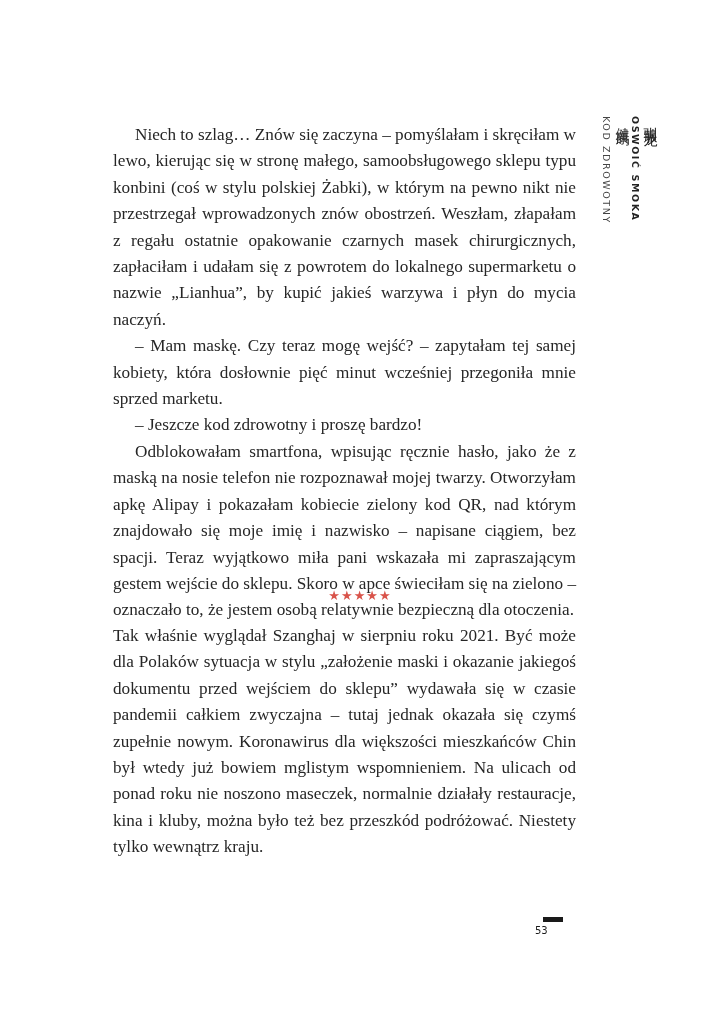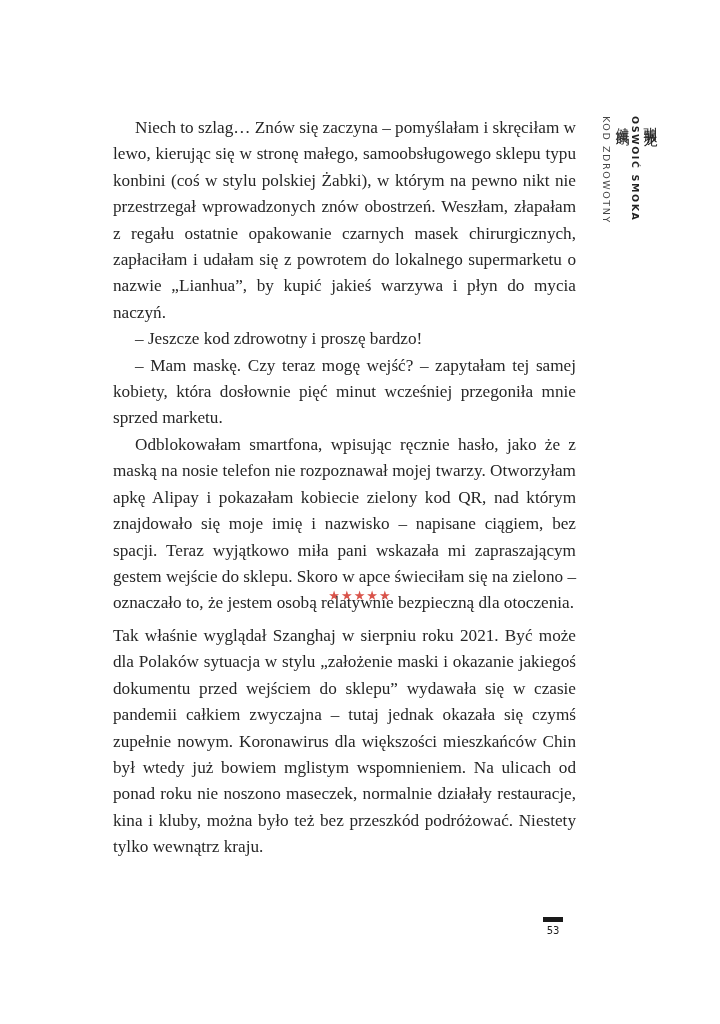--- a/index.html
+++ b/index.html
@@ -17,21 +17,21 @@
       left: 113px;
       width: 463px;
       font-family: "Liberation Serif", "DejaVu Serif", serif;
       font-size: 17.2px;
       line-height: 26.4px;
       text-align: justify;
       color: #262626;
     }
     .text-block p { margin: 0; }
     .text-block p.indent { text-indent: 22px; }
-    #section1 { top: 115px; }
+    #section1 { top: 122px; }
     #section2 { top: 623px; }
     .stars {
       position: absolute;
       top: 588px;
       left: 0; width: 720px;
       text-align: center;
       color: #d9534a;
       font-size: 13px;
       letter-spacing: 1px;
       font-family: "DejaVu Sans", sans-serif;
@@ -49,40 +49,39 @@
     .page-bar {
       position: absolute;
       left: 543px; top: 917px;
       width: 20px; height: 5px;
       background: #1a1a1a;
     }
     .page-number {
       position: absolute;
       left: 535px; top: 925px;
       width: 36px;
-      text-align: center;
       font-family: "DejaVu Sans", sans-serif;
       font-size: 10px;
       color: #1a1a1a;
     }
   </style>
 </head>
 <body>
 
 <div class="page">
 
   <div class="side side-cn1">驯服龙</div>
   <div class="side side-title">OSWOIĆ SMOKA</div>
   <div class="side side-cn2">健康码</div>
   <div class="side side-sub">KOD ZDROWOTNY</div>
 
   <div class="text-block" id="section1">
     <p class="indent">Niech to szlag… Znów się zaczyna – pomyślałam i skręciłam w lewo, kierując się w stronę małego, samoobsługowego sklepu typu konbini (coś w stylu polskiej Żabki), w którym na pewno nikt nie przestrzegał wprowadzonych znów obostrzeń. Weszłam, złapałam z regału ostatnie opakowanie czarnych masek chirurgicznych, zapłaciłam i udałam się z powrotem do lokalnego supermarketu o nazwie „Lianhua”, by kupić jakieś warzywa i płyn do mycia naczyń.</p>
+    <p class="indent">– Mam maskę. Czy teraz mogę wejść? – zapytałam tej samej kobiety, która dosłownie pięć minut wcześniej przegoniła mnie sprzed marketu.</p>
     <p class="indent">– Jeszcze kod zdrowotny i proszę bardzo!</p>
-    <p class="indent">– Mam maskę. Czy teraz mogę wejść? – zapytałam tej samej kobiety, która dosłownie pięć minut wcześniej przegoniła mnie sprzed marketu.</p>
     <p class="indent">Odblokowałam smartfona, wpisując ręcznie hasło, jako że z maską na nosie telefon nie rozpoznawał mojej twarzy. Otworzyłam apkę Alipay i pokazałam kobiecie zielony kod QR, nad którym znajdowało się moje imię i nazwisko – napisane ciągiem, bez spacji. Teraz wyjątkowo miła pani wskazała mi zapraszającym gestem wejście do sklepu. Skoro w apce świeciłam się na zielono – oznaczało to, że jestem osobą relatywnie bezpieczną dla otoczenia.</p>
   </div>
 
   <div class="stars">★★★★★</div>
 
   <div class="text-block" id="section2">
     <p>Tak właśnie wyglądał Szanghaj w sierpniu roku 2021. Być może dla Polaków sytuacja w stylu „założenie maski i okazanie jakiegoś dokumentu przed wejściem do sklepu” wydawała się w czasie pandemii całkiem zwyczajna – tutaj jednak okazała się czymś zupełnie nowym. Koronawirus dla większości mieszkańców Chin był wtedy już bowiem mglistym wspomnieniem. Na ulicach od ponad roku nie noszono maseczek, normalnie działały restauracje, kina i kluby, można było też bez przeszkód podróżować. Niestety tylko wewnątrz kraju.</p>
   </div>
 
   <div class="page-bar"></div>

